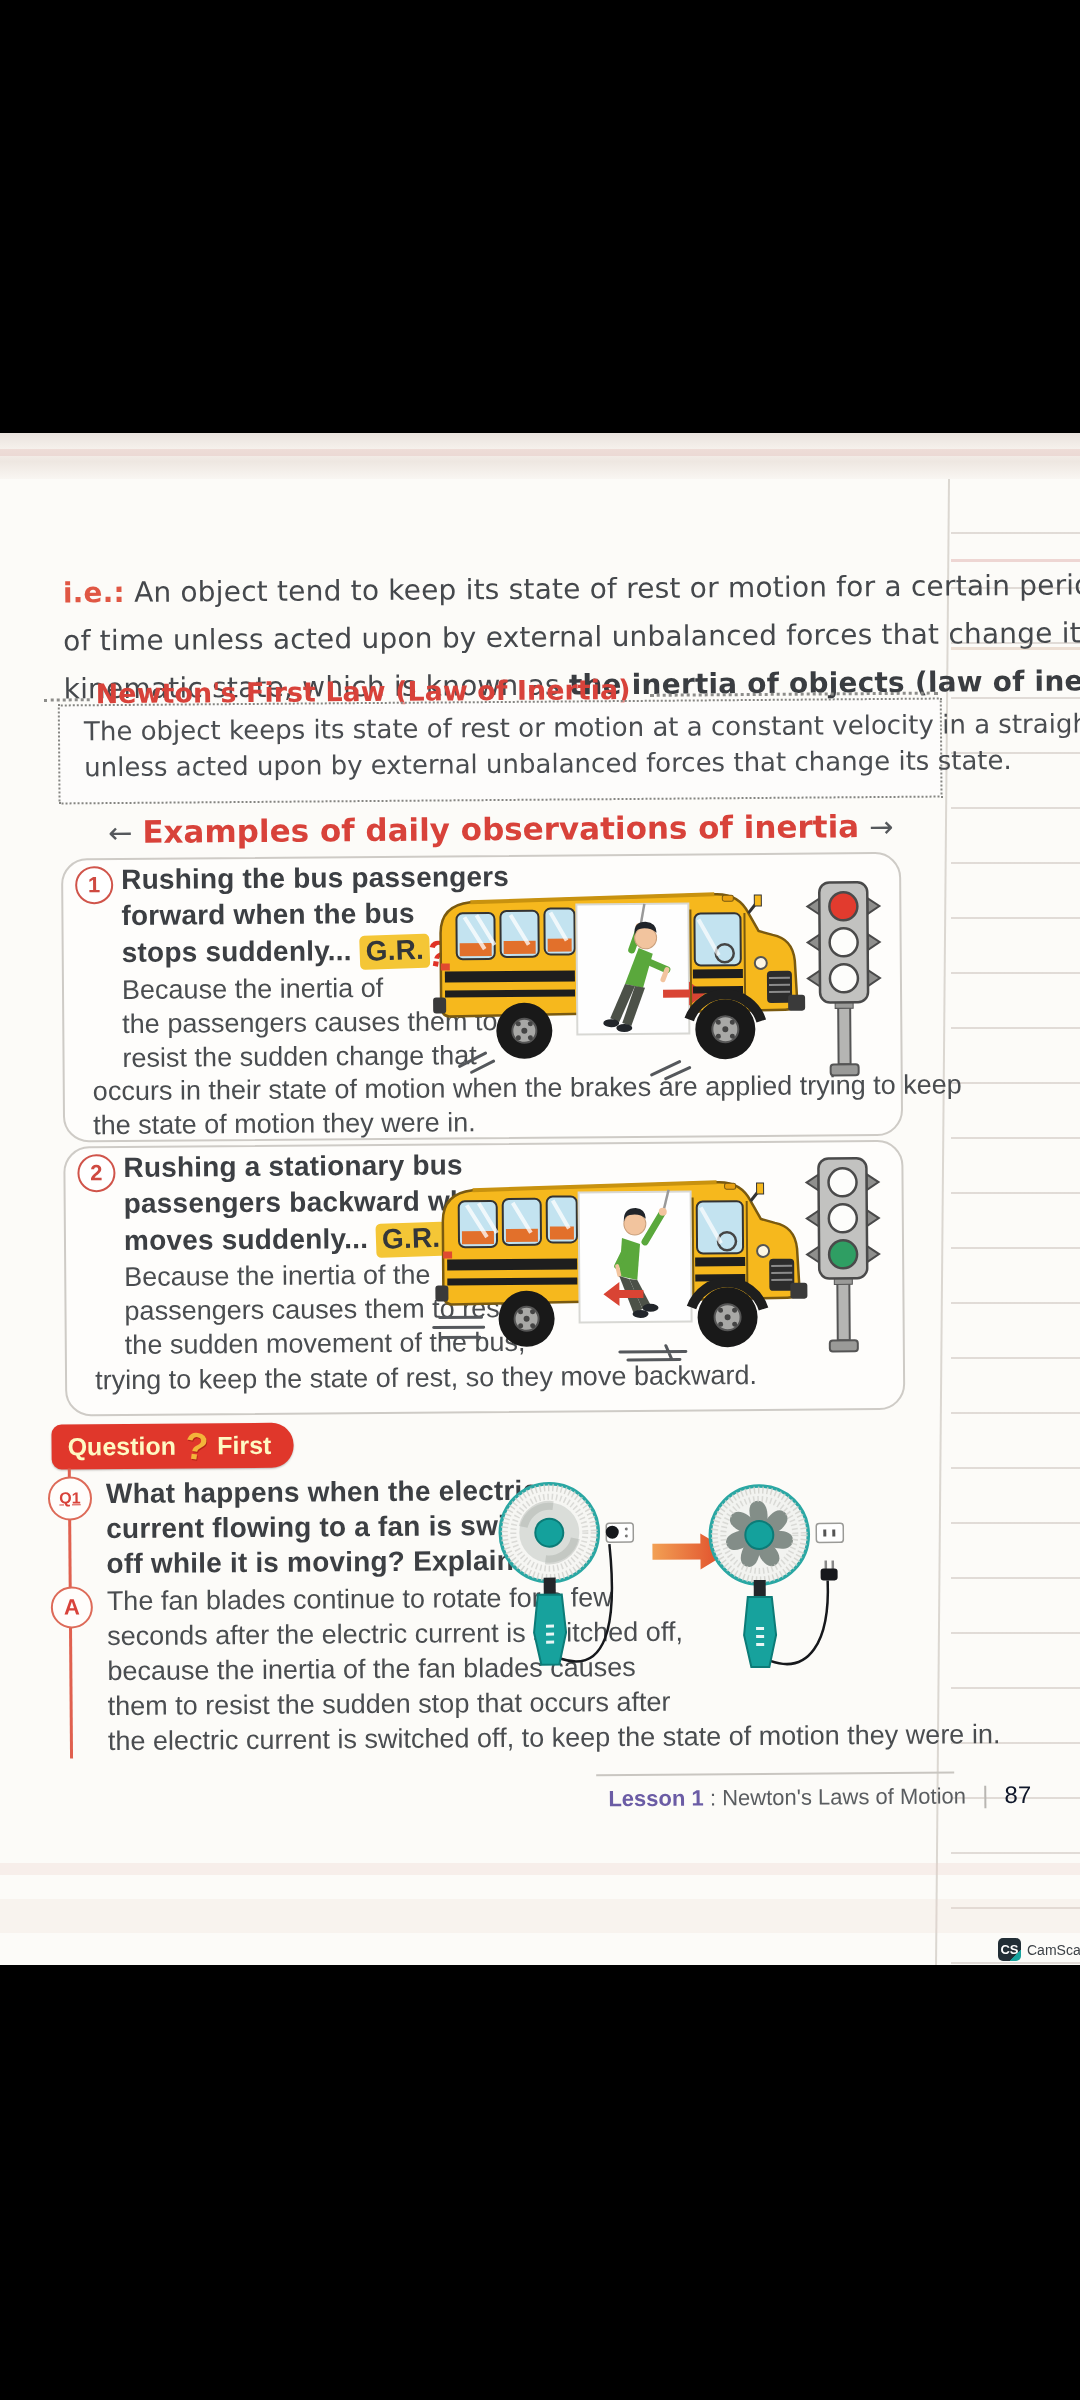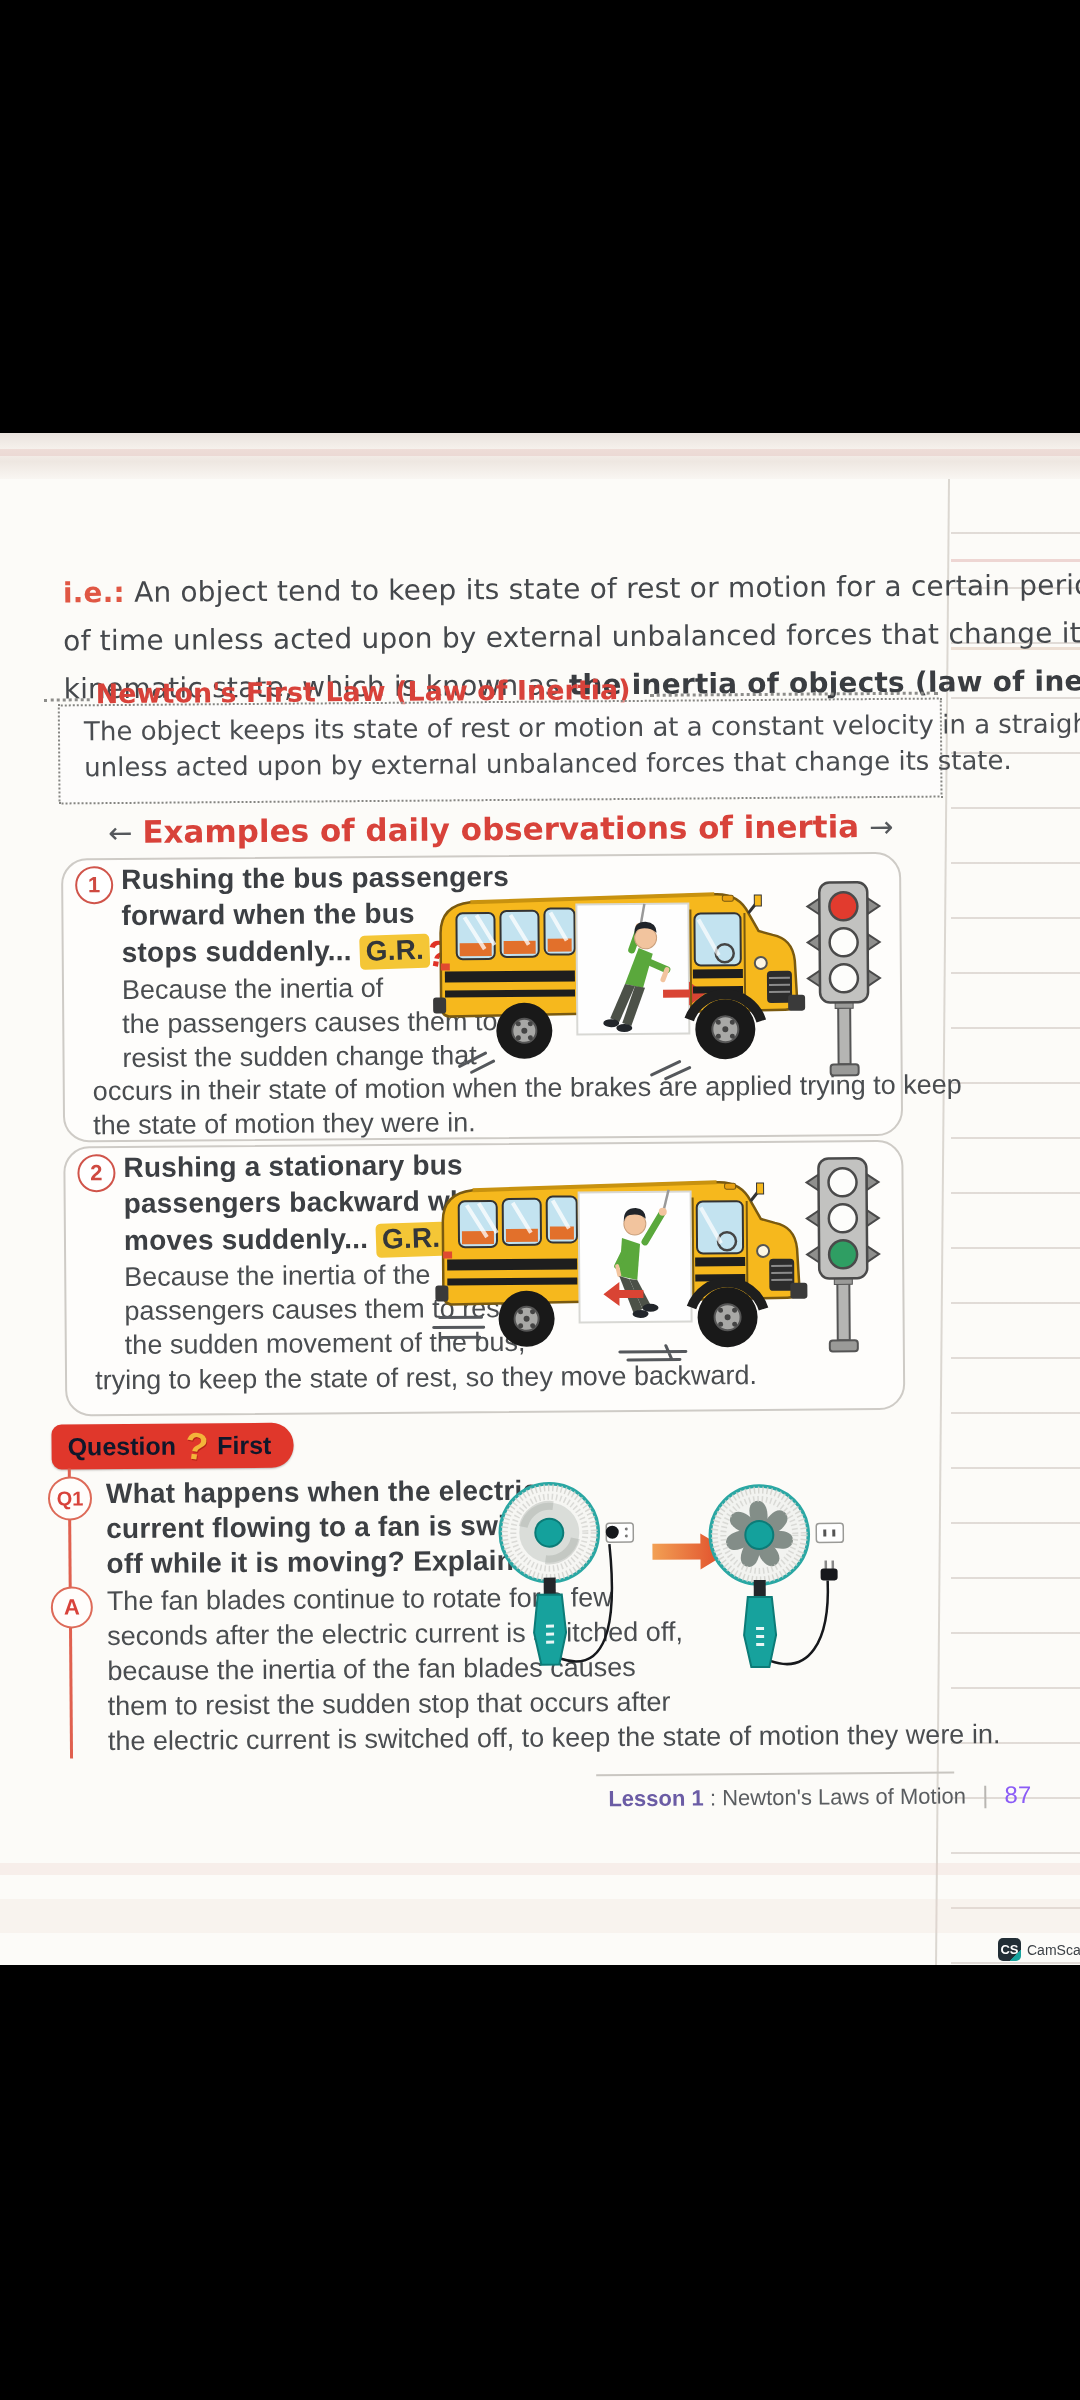--- a/index.html
+++ b/index.html
@@ -28,31 +28,31 @@
   .num-circle{position:absolute;width:34px;height:34px;border:2.5px solid #d0544a;border-radius:50%;
       color:#cf4a41;font-size:22px;font-weight:bold;text-align:center;line-height:33px;background:#fff;}
   .ex-bold{font-size:28px;font-weight:bold;color:#3c3f43;letter-spacing:.2px;}
   .ex-reg{font-size:27px;color:#4a4d50;}
   .gr{display:inline-block;background:#f4c636;color:#33363a;font-weight:bold;font-size:28px;
       padding:0 6px 2px 6px;border-radius:5px;margin-left:8px;transform:rotate(-1.5deg);}
   .grq{display:inline-block;color:#e03226;font-size:37px;font-weight:bold;transform:rotate(10deg);
       margin-left:-3px;vertical-align:-7px;}
   .qa-badge{position:absolute;display:inline-flex;align-items:center;gap:9px;background:#e0372b;
       border-radius:10px 22px 22px 10px;height:45px;padding:0 22px 0 16px;box-shadow:0 1px 2px rgba(0,0,0,.25);}
-  .qa-badge .w{color:#0f172a;font-weight:bold;font-size:25px;}
+  .qa-badge .w{color:#fef9c3;font-weight:bold;font-size:25px;}
   .qa-badge .mark{color:#f3b43a;font-size:38px;font-weight:bold;transform:rotate(8deg) translateY(1px);
       text-shadow:1px 1px 0 #b32318;}
   .connector{position:absolute;width:3px;background:#e0604f;}
   .q-circle{position:absolute;border:2.5px solid #dd6a58;border-radius:50%;color:#d8423a;
       font-weight:bold;text-align:center;background:#fffdfb;}
   .footer-line{position:absolute;height:2px;background:#c9c6c1;}
   .footer{position:absolute;font-size:22px;color:#5a5d60;}
   .footer .lesson{color:#6b5ca5;font-weight:bold;text-align:center;}
   .footer .divider{color:#b9b6b2;padding:0 10px;font-size:24px;}
-  .footer .pagenum{color:#8b5cf6;font-size:24px;}
+  .footer .pagenum{color:#0f172a;font-size:24px;}
   .edge-line{position:absolute;width:2px;background:#dbd7d1;transform:rotate(0.5deg);transform-origin:top;}
   .ruled{position:absolute;background:repeating-linear-gradient(to bottom,
       rgba(0,0,0,0) 0px,rgba(0,0,0,0) 53px,rgba(198,188,182,.5) 53px,rgba(198,188,182,.5) 55px);}
   .watermark{position:absolute;display:flex;align-items:center;gap:6px;}
   .cs-badge{width:23px;height:23px;border-radius:5px;background:linear-gradient(135deg,#222e36 75%,#17a29d 76%);
       color:#fff;font-size:13px;font-weight:bold;text-align:center;line-height:23px;}
   .cs-name{font-size:14px;color:#3c4146;}
   .blackbar{position:absolute;left:0;width:1080px;background:#000;}
 </style>
 </head>
@@ -279,21 +279,21 @@
         <circle cx="42" cy="102" r="14" fill="#2f9e63" stroke="#4a4a4a" stroke-width="2.5"></circle>
       </svg>
 
       <div class="qa-badge" style="left:46px;top:988px;">
         <span class="w">Question</span>
         <span class="mark">?</span>
         <span class="w">First</span>
       </div>
       <div class="connector" style="left:62px;top:1032px;height:290px;"></div>
 
-      <span class="q-circle" style="left:42px;top:1040px;width:40px;height:40px;font-size:20px;line-height:40px;">Q1</span>
+      <span class="q-circle" style="left:42px;top:1040px;width:40px;height:40px;font-size:16px;line-height:40px;text-decoration:underline;">Q1</span>
       <div class="line ex-bold" style="left:100px;top:1042px;">What happens when the electric</div>
       <div class="line ex-bold" style="left:100px;top:1077px;">current flowing to a fan is switched</div>
       <div class="line ex-bold" style="left:100px;top:1112px;">off while it is moving? Explain.</div>
 
       <span class="q-circle" style="left:44px;top:1150px;width:38px;height:38px;font-size:22px;line-height:38px;">A</span>
       <div class="line ex-reg" style="left:100px;top:1150px;">The fan blades continue to rotate for a few</div>
       <div class="line ex-reg" style="left:100px;top:1185px;">seconds after the electric current is switched off,</div>
       <div class="line ex-reg" style="left:100px;top:1220px;">because the inertia of the fan blades causes</div>
       <div class="line ex-reg" style="left:100px;top:1255px;">them to resist the sudden stop that occurs after</div>
       <div class="line ex-reg" style="left:100px;top:1290px;">the electric current is switched off, to keep the state of motion they were in.</div>

